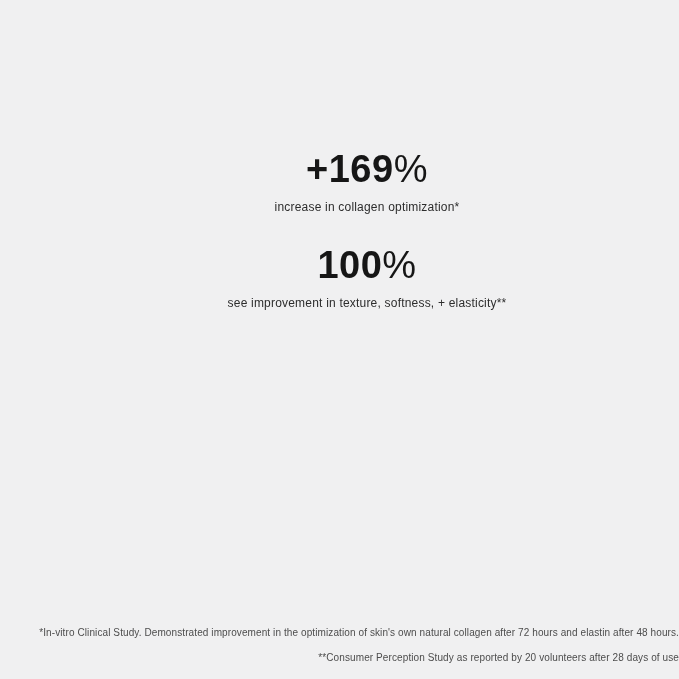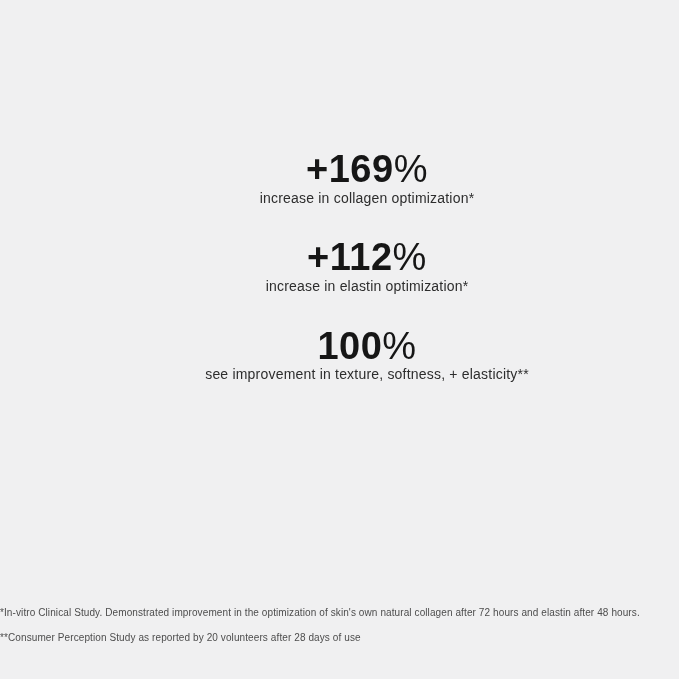--- a/index.html
+++ b/index.html
@@ -22,33 +22,33 @@
   .stat { margin-bottom: 32px; }
   .stat-value {
     font-size: 38px;
     font-weight: 700;
     color: #161616;
     line-height: 1.05;
     letter-spacing: 0.5px;
   }
   .stat-value .suffix { font-weight: 400; }
   .stat-label {
-    font-size: 14px;
+    font-size: 12px;
     color: #2d2d2d;
-    margin-top: 1px;
+    margin-top: 11px;
     letter-spacing: 0.2px;
     line-height: 1.1;
     text-align: center;
   }
   .footnotes {
     position: absolute;
-    top: 607px;
+    top: 627px;
     left: 0;
     right: 0;
-    text-align: left;
+    text-align: right;
     color: #4d4d4d;
   }
   .footnotes p {
     margin: 0 0 13px 0;
     font-size: 10px;
     letter-spacing: 0.1px;
     line-height: 1.2;
   }
 </style>
 </head>
@@ -56,24 +56,20 @@
 
 <div class="canvas">
 
   <div class="stats">
 
     <section class="stat">
       <div class="stat-value"><span class="num">+169</span><span class="suffix">%</span></div>
       <div class="stat-label">increase in collagen optimization*</div>
     </section>
 
-    <section class="stat">
-      <div class="stat-value"><span class="num">+112</span><span class="suffix">%</span></div>
-      <div class="stat-label">increase in elastin optimization*</div>
-    </section>
 
     <section class="stat">
       <div class="stat-value"><span class="num">100</span><span class="suffix">%</span></div>
       <div class="stat-label">see improvement in texture, softness, + elasticity**</div>
     </section>
 
 
   </div>
 
   <div class="footnotes">

